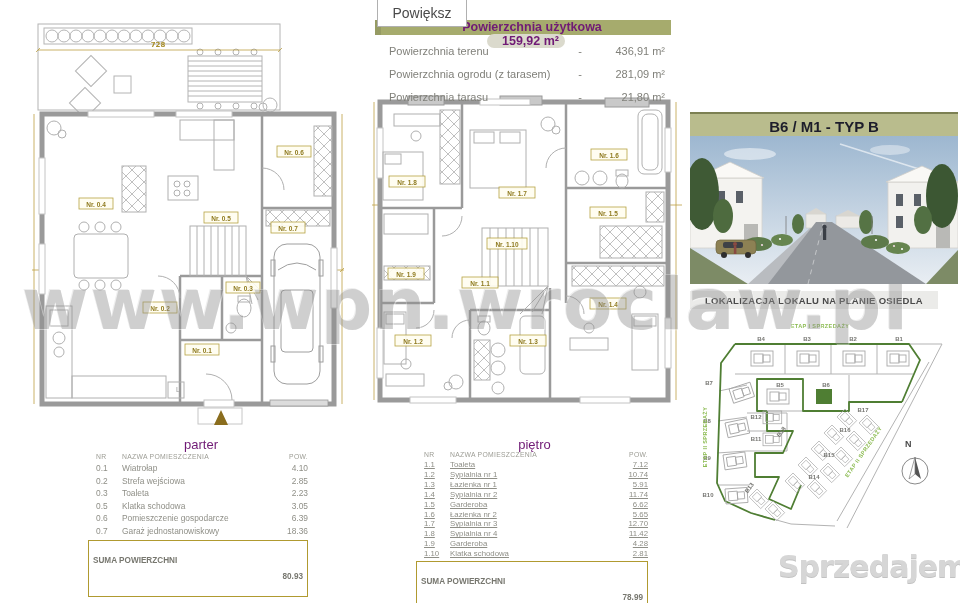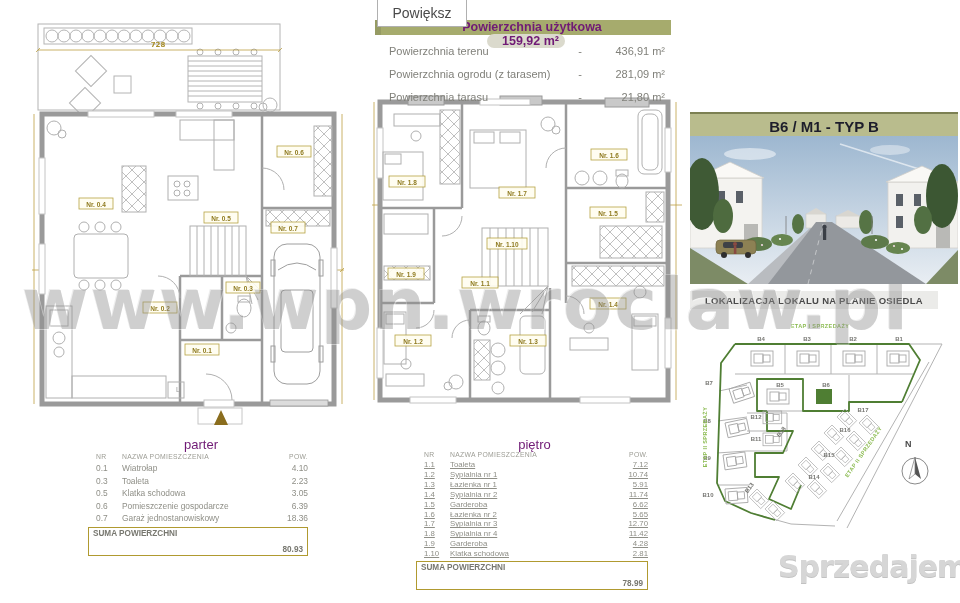--- a/index.html
+++ b/index.html
@@ -33,21 +33,21 @@
   
   .roomtable{position:absolute;z-index:20;color:#8f8f87;}
   .thead{display:flex;font-size:6.8px;color:#9c9c94;letter-spacing:.3px;margin-bottom:2px;}
   .trow{display:flex;align-items:baseline;}
   .pt .trow{font-size:8.4px;line-height:12.6px;}
   .ft .trow{font-size:7.8px;line-height:9.9px;text-decoration:underline;}
   .c-nr{width:22px;}
   .c-name{flex:1;padding-left:4px;}
   .c-pow{width:40px;text-align:right;}
   .tsum{display:flex;border:1px solid #b09a30;font-weight:bold;font-size:8.2px;
-    padding:1px 4px;margin-top:2px;margin-left:-8px;color:#77776f;}
+    padding:15px 4px;margin-top:2px;margin-left:-8px;color:#77776f;}
   .tsum .sum-label{flex:1;}
   .tsum .sum-val{width:40px;text-align:right;margin-top:16px;}
 
   
   .unit-header{position:absolute;left:690px;top:112px;width:268px;height:24px;background:#b9bc8d;
     border-top:2px solid #7c8052;display:flex;align-items:center;justify-content:center;
     font-weight:bold;font-size:15px;color:#1d1d2b;z-index:60;}
   .render{position:absolute;left:690px;top:136px;width:268px;height:148px;z-index:60;}
   .loc-header{position:absolute;left:690px;top:291px;width:248px;height:18px;background:#ebebe9;
     display:flex;align-items:center;justify-content:center;font-weight:bold;font-size:9.5px;
@@ -421,20 +421,25 @@
   <div class="roomtable pt" style="left:96px;top:453px;width:212px;">
     <div class="thead">
       <span class="c-nr">NR</span>
       <span class="c-name">NAZWA POMIESZCZENIA</span>
       <span class="c-pow">POW.</span>
     </div>
     <div class="trow">
         <span class="c-nr">0.1</span>
         <span class="c-name">Wiatrołap</span>
         <span class="c-pow">4.10</span>
+      </div>
+    <div class="trow">
+        <span class="c-nr">0.2</span>
+        <span class="c-name">Strefa wejściowa</span>
+        <span class="c-pow">2.85</span>
       </div>
     <div class="trow">
         <span class="c-nr">0.3</span>
         <span class="c-name">Toaleta</span>
         <span class="c-pow">2.23</span>
       </div>
     <div class="trow">
         <span class="c-nr">0.5</span>
         <span class="c-name">Klatka schodowa</span>
         <span class="c-pow">3.05</span>

